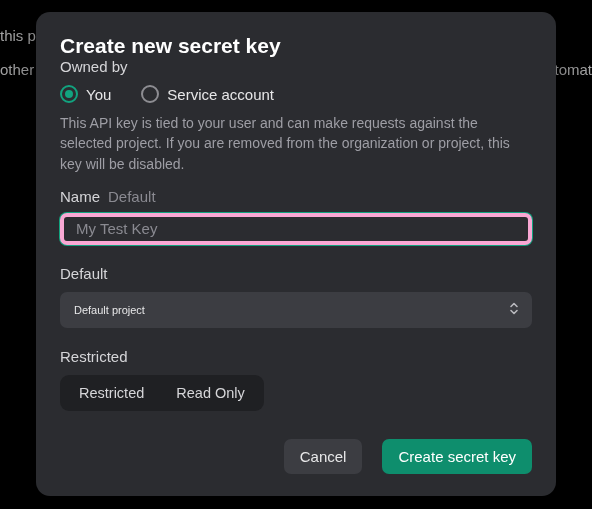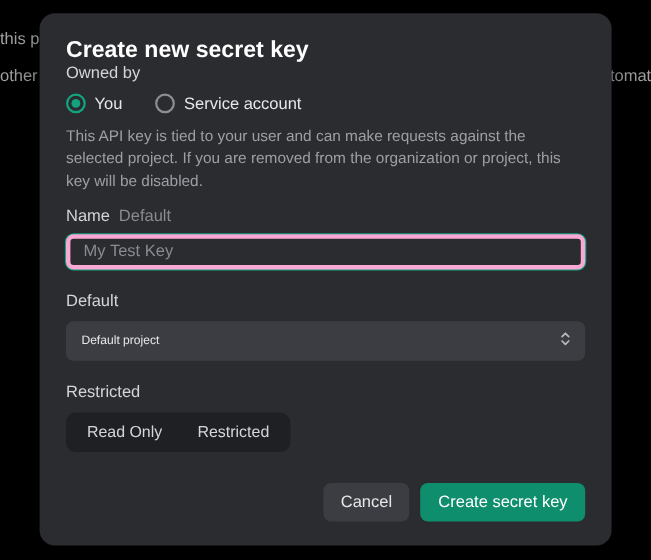--- a/index.html
+++ b/index.html
@@ -158,21 +158,21 @@
     cursor: pointer;
     font-family: inherit;
   }
   .seg-btn.active {
     background: #3c3d42;
     color: #12a37f;
     font-weight: 500;
   }
   .footer {
     display: flex;
-    gap: 10px;
+    gap: 20px;
     justify-content: flex-end;
   }
   .btn {
     border: none;
     border-radius: 7px;
     padding: 9px 16px;
     font-size: 15px;
     cursor: pointer;
     font-family: inherit;
   }
@@ -227,21 +227,21 @@
     <span class="select-icon">
       <svg width="12" height="16" viewBox="0 0 12 16" fill="none" stroke="currentColor" stroke-width="1.6" stroke-linecap="round" stroke-linejoin="round">
         <polyline points="3,6 6,3 9,6"></polyline>
         <polyline points="3,10 6,13 9,10"></polyline>
       </svg>
     </span>
   </div>
 
   <div class="section-label">Restricted</div>
   <div class="seg-row">
+    <button class="seg-btn">Restricted</button>
     <button class="seg-btn">Read Only</button>
-    <button class="seg-btn">Restricted</button>
   </div>
 
   <div class="footer">
     <button class="btn btn-cancel">Cancel</button>
     <button class="btn btn-primary">Create secret key</button>
   </div>
 </div>
 
 </body></html>

